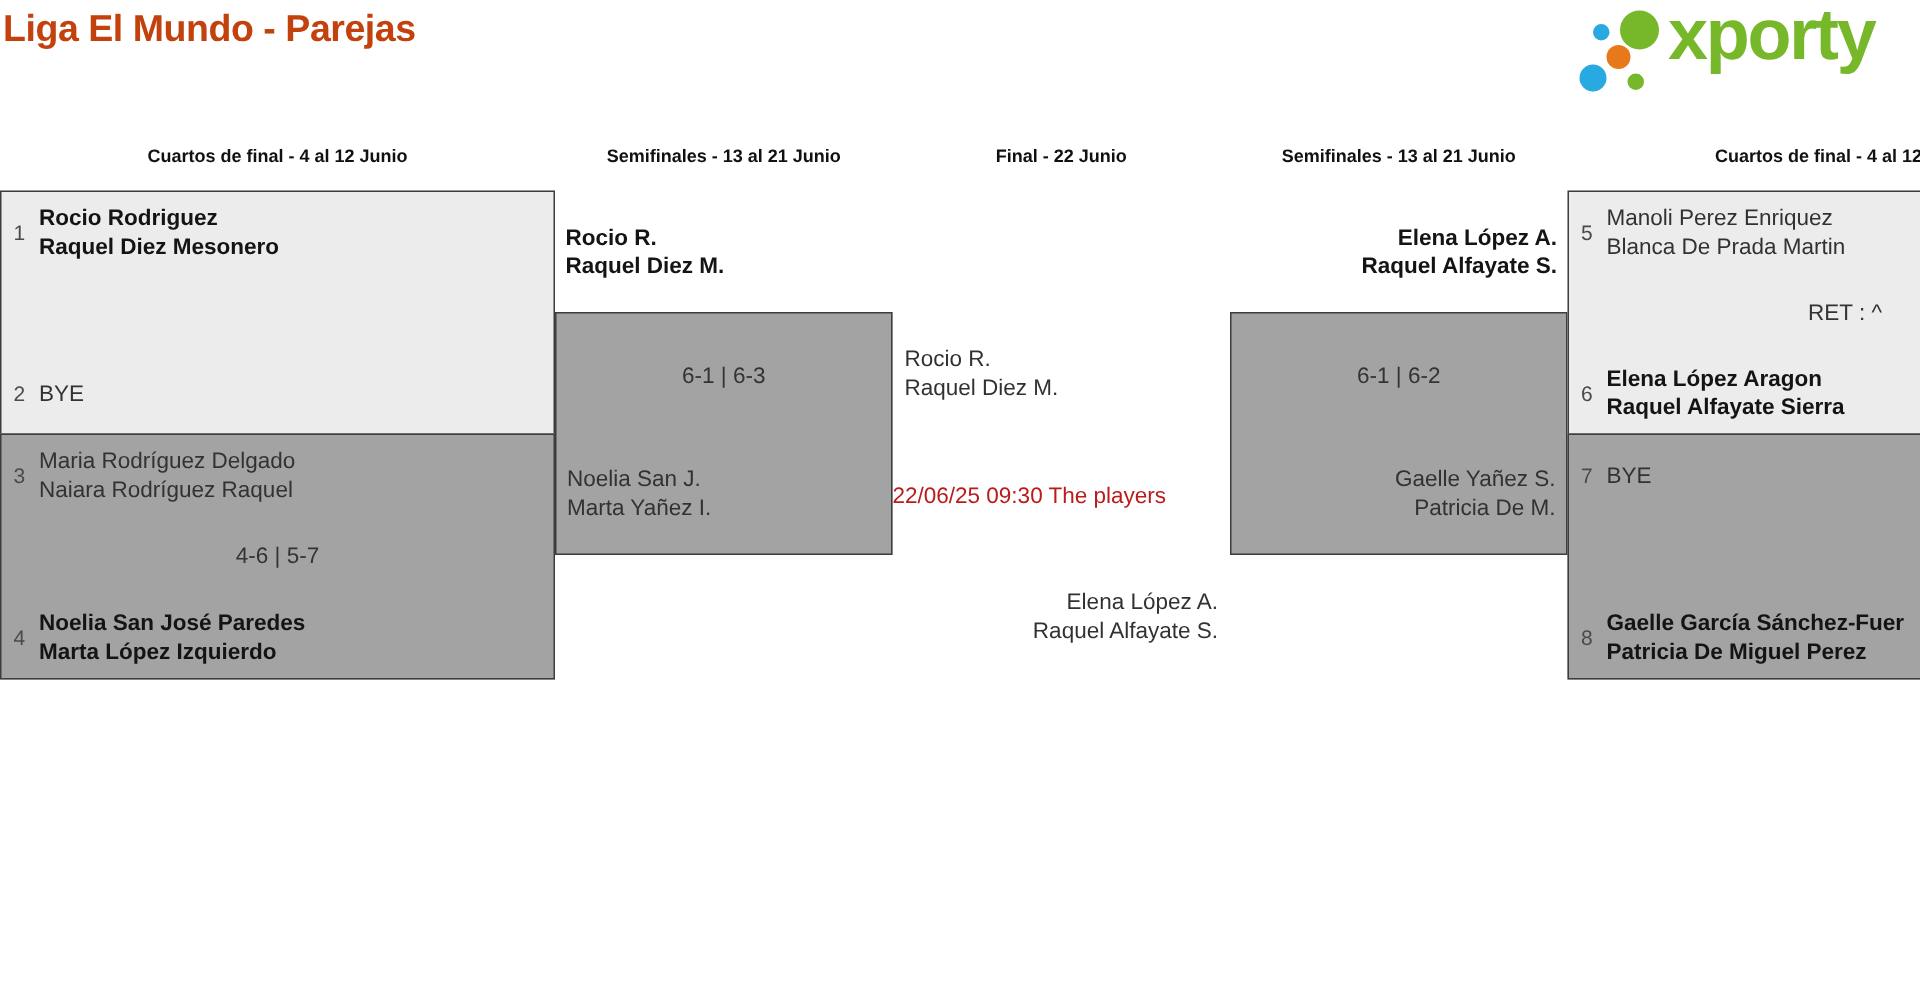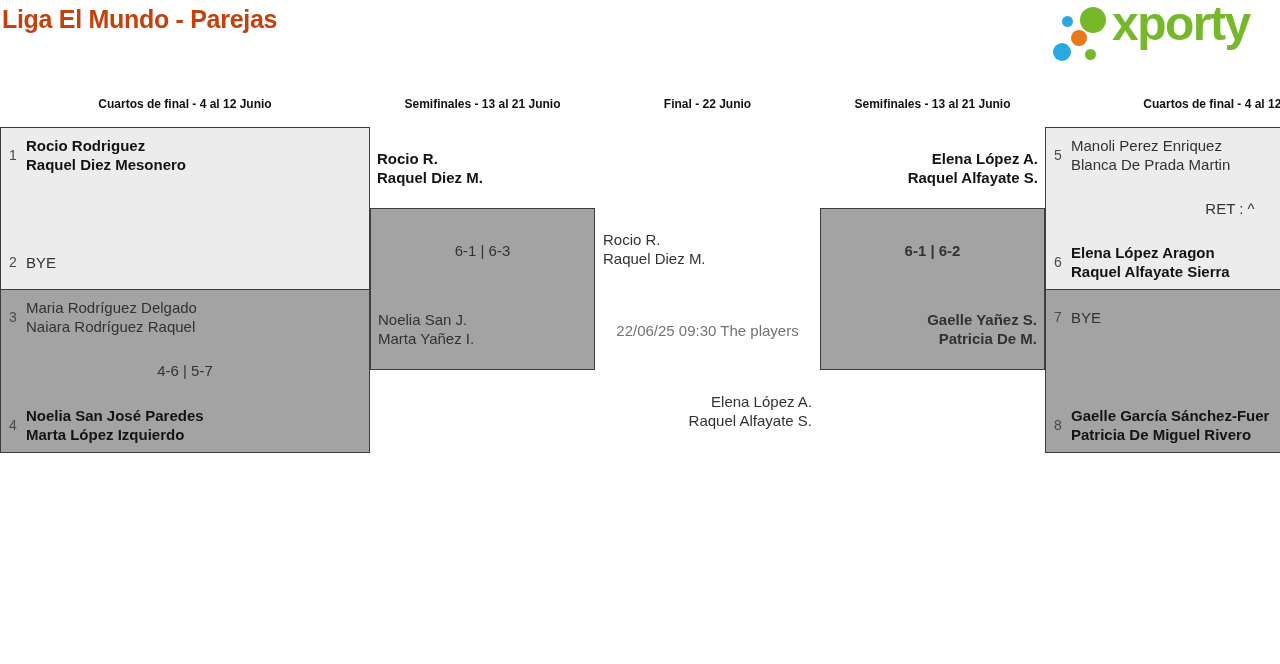--- a/index.html
+++ b/index.html
@@ -31,21 +31,21 @@
   .center-note{position:absolute;left:0;right:0;text-align:center;
                font-size:15px;color:#333;white-space:nowrap;}
   .qf .center-note{top:72px;}
   .sf .center-note{top:33px;}
   .sf .row.bot{left:7px;right:7px;bottom:21px;}
   .align-right{text-align:right;}
 
   
   .team-label{position:absolute;font-size:15px;line-height:19px;color:#323232;white-space:nowrap;}
   .team-label.winner{font-weight:bold;color:#141414;}
-  .schedule{position:absolute;font-size:15px;color:#737373;text-align:center;white-space:nowrap;}
+  .schedule{position:absolute;font-size:15px;color:#b91c1c;white-space:nowrap;}
 </style>
 </head>
 <body>
 
 <div id="page">
 
   <div class="page-title">
     <div>Liga El Mundo - Parejas</div>
   </div>
 
@@ -125,21 +125,21 @@
   <div class="team-label align-right" style="left:595px;width:217px;top:392px;">
     <div>Elena López A.</div>
     <div>Raquel Alfayate S.</div>
   </div>
 
   <div class="team-label winner align-right" style="left:820px;width:218px;top:149px;">
     <div>Elena López A.</div>
     <div>Raquel Alfayate S.</div>
   </div>
 
-  <div class="match-box sf" style="left:820px;top:208px;width:225px;height:162px;font-weight:bold;">
+  <div class="match-box sf" style="left:820px;top:208px;width:225px;height:162px;">
     <div class="center-note">6-1 | 6-2</div>
     <div class="row bot">
       <span class="names align-right" style="width:100%;">
         <span>Gaelle Yañez S.</span>
         <span>Patricia De M.</span>
       </span>
     </div>
   </div>
 
   <div class="match-box qf gray" style="left:1045px;top:127px;width:370px;height:163px;">
@@ -166,18 +166,18 @@
       <span class="names">
         <span>BYE</span>
         <span></span>
       </span>
     </div>
     <div class="center-note"></div>
     <div class="row bot">
       <span class="seed">8</span>
       <span class="names winner">
         <span>Gaelle García Sánchez-Fuer</span>
-        <span>Patricia De Miguel Rivero</span>
+        <span>Patricia De Miguel Perez</span>
       </span>
     </div>
   </div>
 
 </div>
 
 </body></html>

